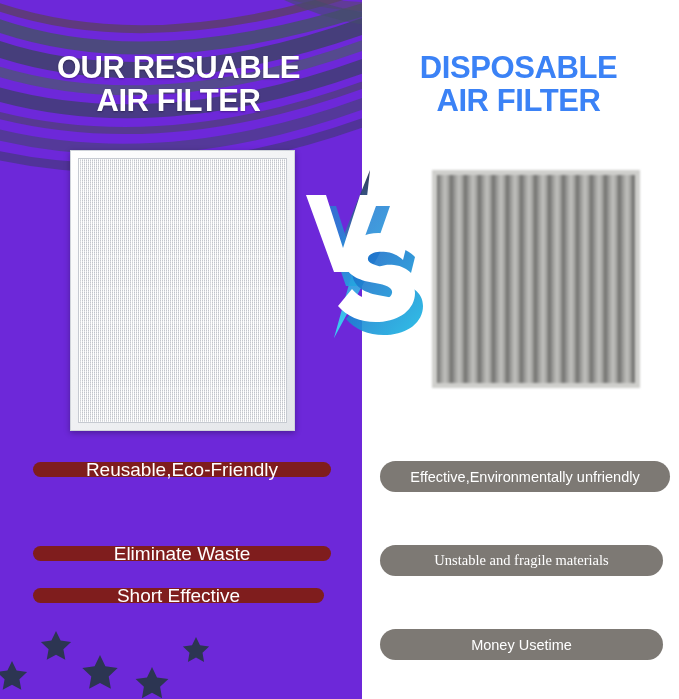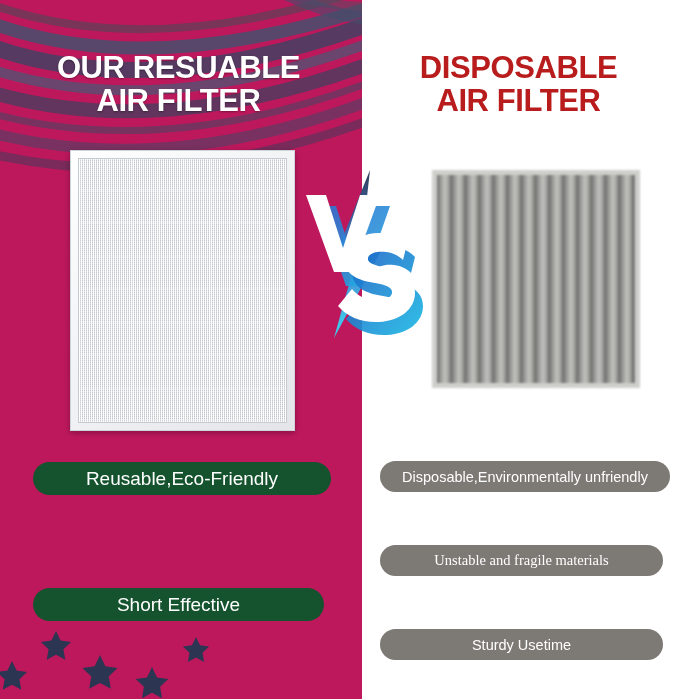--- a/index.html
+++ b/index.html
@@ -6,21 +6,21 @@
   body{
     width:679px;height:699px;overflow:hidden;position:relative;
     background:#ffffff;
     font-family:"Liberation Sans", sans-serif;
   }
   #stage{position:absolute;inset:0;width:679px;height:699px;overflow:hidden;}
 
   
   .panel-left{
     position:absolute;left:0;top:0;width:362px;height:699px;
-    background:#be185d;overflow:hidden;
+    background:#6d28d9;overflow:hidden;
   }
   .waves{position:absolute;left:0;top:0;width:362px;height:230px;}
   .stars{position:absolute;left:-10px;bottom:-6px;width:230px;height:90px;}
 
   
   .panel-right{
     position:absolute;left:362px;top:0;width:317px;height:699px;
     background:#ffffff;
   }
 
@@ -30,21 +30,21 @@
     line-height:1.06;letter-spacing:-0.4px;
     white-space:pre-line;
   }
   .headline-left{
     left:6px;top:52px;width:345px;
     color:#ffffff;font-size:31px;
     text-shadow:0 1px 2px rgba(0,0,0,.35);
   }
   .headline-right{
     left:366px;top:52px;width:305px;
-    color:#b91c1c;font-size:31px;
+    color:#3b82f6;font-size:31px;
   }
 
   
   .filter-reusable{
     position:absolute;left:70px;top:150px;width:225px;height:281px;
     background:linear-gradient(135deg,#ffffff 0%,#f2f3f5 45%,#e3e5e9 100%);
     border:1px solid #cfd3da;
     box-shadow:0 2px 6px rgba(0,0,0,.30);
     box-sizing:border-box;padding:7px;
   }
@@ -85,21 +85,21 @@
   
   .vs-logo{position:absolute;left:296px;top:168px;width:128px;height:172px;}
 
   
   .pill{
     position:absolute;display:flex;align-items:center;justify-content:center;
     border-radius:999px;color:#ffffff;box-sizing:border-box;
     white-space:nowrap;
   }
   .pill-left{
-    background:#14532d;left:33px;height:33px;
+    background:#7f1d1d;left:33px;height:15px;
     font-size:19px;font-weight:normal;
   }
   .pill-right{
     background:#7d7974;left:380px;height:31px;
     font-size:14.5px;font-weight:normal;
   }
 </style>
 </head>
 <body>
 
@@ -185,19 +185,20 @@
              c9,11 25,17 41,16 21,-1 36,-13 36,-29 0,-14 -12,-21 -29,-25
              -12,-3 -19,-5 -18,-10 1,-5 9,-7 18,-6 8,1 13,4 17,8 Z" fill="url(#gblue2)" transform="translate(5,7)" opacity=".9"></path>
 
     <path d="M111,76 c-8,-9 -24,-13 -38,-10 -18,4 -28,18 -24,31 3,11 16,16 30,18
              12,2 18,5 17,10 -1,6 -11,9 -21,7 -9,-2 -15,-6 -19,-11 l-14,17
              c9,11 25,17 41,16 21,-1 36,-13 36,-29 0,-14 -12,-21 -29,-25
              -12,-3 -19,-5 -18,-10 1,-5 9,-7 18,-6 8,1 13,4 17,8 Z" fill="#ffffff"></path>
   </svg>
 
   <div class="pill pill-left" style="top:462px;width:298px;">Reusable,Eco-Friendly</div>
+  <div class="pill pill-left" style="top:546px;width:298px;">Eliminate Waste</div>
   <div class="pill pill-left" style="top:588px;width:291px;">Short Effective</div>
 
-  <div class="pill pill-right" style="top:461px;width:290px;">Disposable,Environmentally unfriendly</div>
+  <div class="pill pill-right" style="top:461px;width:290px;">Effective,Environmentally unfriendly</div>
   <div class="pill pill-right" style="top:545px;width:283px;font-family:Liberation Serif, serif;">Unstable and fragile materials</div>
-  <div class="pill pill-right" style="top:629px;width:283px;">Sturdy Usetime</div>
+  <div class="pill pill-right" style="top:629px;width:283px;">Money Usetime</div>
 
 </div>
 
 </body></html>

